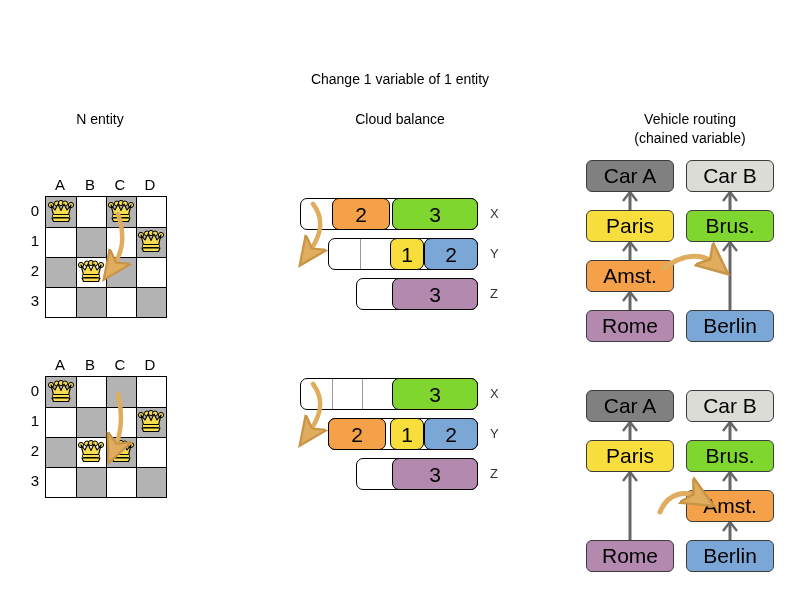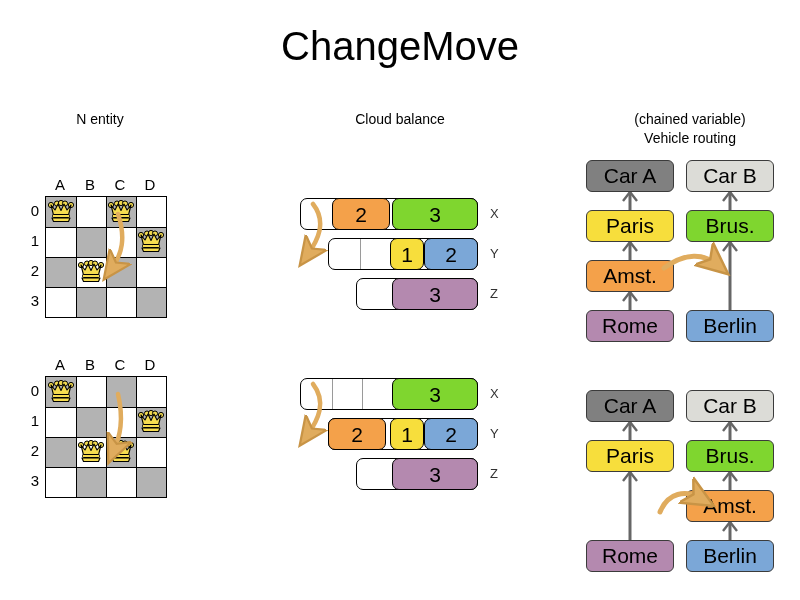--- a/index.html
+++ b/index.html
@@ -90,27 +90,27 @@
     font-size:21px;line-height:22px;color:#000;
   }
 
   svg{display:block;overflow:visible;}
 </style>
 </head>
 <body>
 
 <div class="root">
 
-  <div id="page-title">ChangeMove</div>
+  <div id="page-subtitle">Change 1 variable of 1 entity</div>
 
   <div class="col-head" id="head-nqueens">N entity</div>
   <div class="col-head" id="head-cloud">Cloud balance</div>
   <div class="col-head" id="head-vrp">
+    <div>Vehicle routing</div>
     <div>(chained variable)</div>
-    <div>Vehicle routing</div>
   </div>
 
   <div class="board-wrap" id="board-before" style="left:45px;top:196px;">
       <div class="file-labels">
         <span style="left: 0px;">A</span>
         <span style="left: 30px;">B</span>
         <span style="left: 60px;">C</span>
         <span style="left: 90px;">D</span>
       </div>
       <div class="rank-labels">

